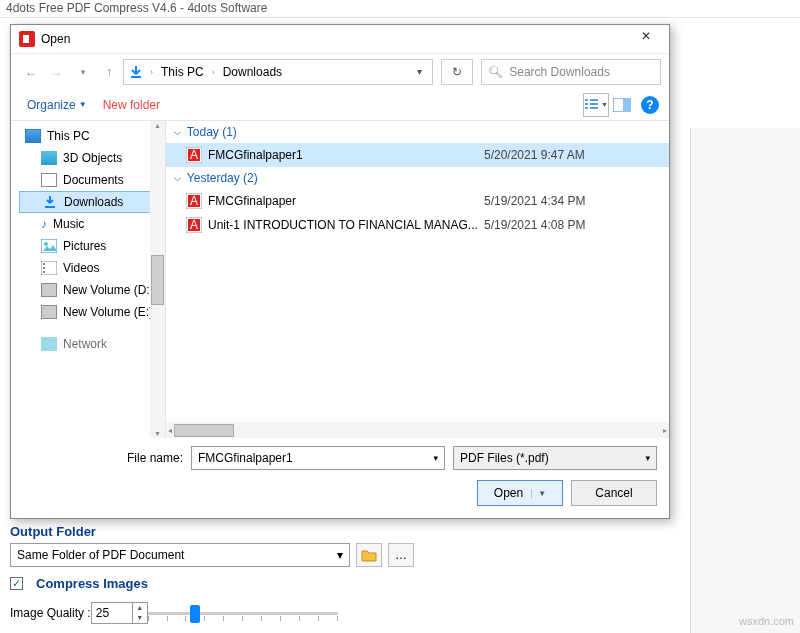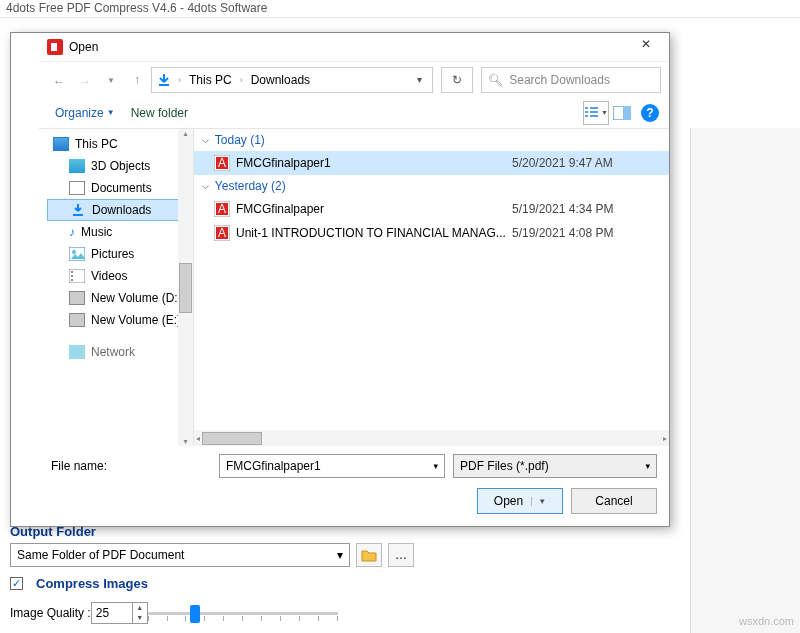--- a/index.html
+++ b/index.html
@@ -23,40 +23,40 @@
 .spinner input { width: 40px; height: 20px; border: none; padding: 0 4px; outline: none; }
 .spinner .arrows { display: flex; flex-direction: column; border-left: 1px solid #999; }
 .spinner .arrows span { width: 14px; height: 10px; font-size: 7px; text-align: center; line-height: 10px; color: #555; }
 .slider { position: relative; width: 190px; height: 22px; }
 .slider .track { position: absolute; top: 10px; left: 0; right: 0; height: 3px; background: #ccc; }
 .slider .thumb { position: absolute; top: 3px; left: 22%; width: 10px; height: 18px; background: #0a84ff; border-radius: 2px; }
 .slider .ticks { position: absolute; top: 14px; left: 0; right: 0; display: flex; justify-content: space-between; }
 .slider .ticks i { width: 1px; height: 5px; background: #aaa; }
 
 
-.dialog { position: absolute; left: 10px; top: 32px; width: 660px; height: 495px; background: #fff; border: 1px solid #888; box-shadow: 3px 3px 10px rgba(0,0,0,0.3); display: flex; flex-direction: column; padding-left: 28px; }
+.dialog { position: absolute; left: 10px; top: 24px; width: 660px; height: 495px; background: #fff; border: 1px solid #888; box-shadow: 3px 3px 10px rgba(0,0,0,0.3); display: flex; flex-direction: column; }
 .dlg-title { height: 28px; display: flex; align-items: center; padding: 0 8px; }
 .dlg-title .icon { width: 16px; height: 16px; margin-right: 6px; }
 .dlg-title .txt { flex: 1; font-size: 12px; }
 .dlg-title .close { width: 30px; height: 24px; text-align: center; font-size: 14px; color: #333; }
 
 
 .nav { height: 36px; display: flex; align-items: center; padding: 0 8px; gap: 2px; border-top: 1px solid #eee; }
 .nav-btn { width: 24px; height: 24px; display: flex; align-items: center; justify-content: center; color: #888; }
 .crumb-box { display: flex; align-items: center; flex: 1; border: 1px solid #ccc; height: 26px; padding: 0 4px; gap: 4px; }
 .crumb-box .chev { color: #888; font-size: 9px; padding: 0 2px; }
 .crumb-box .crumb { padding: 0 2px; }
 .crumb-box .down { margin-left: auto; color: #555; font-size: 10px; padding: 0 6px; }
 .refresh-box { width: 32px; height: 26px; border: 1px solid #ccc; display: flex; align-items: center; justify-content: center; margin: 0 6px; color: #555; }
 .search-box { width: 180px; height: 26px; border: 1px solid #ccc; display: flex; align-items: center; padding: 0 6px; color: #888; gap: 6px; }
 
 
 .toolbar { height: 32px; display: flex; align-items: center; padding: 0 10px; border-bottom: 1px solid #e5e5e5; }
 .tb-btn { color: #1a5fb4; padding: 4px 6px; display: flex; align-items: center; gap: 3px; }
-.tb-plain { color: #14532d; padding: 4px 10px; }
+.tb-plain { color: #ef4444; padding: 4px 10px; }
 .toolbar .spacer { flex: 1; }
 .tb-icon { width: 26px; height: 24px; border: 1px solid transparent; display: flex; align-items: center; justify-content: center; color: #555; }
 .tb-icon.framed { border-color: #bbb; }
 .help-icon { width: 18px; height: 18px; border-radius: 50%; background: #0a84ff; color: #fff; font-weight: bold; text-align: center; line-height: 18px; font-size: 12px; margin-left: 6px; }
 
 
 .body { flex: 1; display: flex; min-height: 0; }
 .tree { width: 155px; border-right: 1px solid #e5e5e5; overflow: hidden; position: relative; }
 .tree-sb { position: absolute; right: 0; top: 0; bottom: 0; width: 15px; background: #f4f4f4; display: flex; flex-direction: column; align-items: center; justify-content: space-between; color: #888; }
 .tree-sb .th { width: 13px; height: 50px; background: #cfcfcf; border: 1px solid #aaa; }
@@ -83,21 +83,21 @@
 .file-row.sel { background: #cde8ff; }
 .file-row .ic-pdf { width: 16px; height: 16px; margin-right: 6px; }
 .file-row .fname { width: 276px; overflow: hidden; text-overflow: ellipsis; white-space: nowrap; }
 .file-row .fdate { color: #444; }
 .list-sb { position: absolute; left: 0; right: 0; bottom: 0; height: 16px; background: #f4f4f4; display: flex; align-items: center; justify-content: space-between; color: #888; padding: 0 2px; }
 .list-sb .th { height: 13px; width: 60px; background: #cfcfcf; border: 1px solid #aaa; }
 
 
 .bottom { padding: 8px 12px 12px 12px; }
 .fn-row { display: flex; align-items: center; gap: 8px; margin-bottom: 10px; }
-.fn-label { width: 160px; }
+.fn-label { width: 160px; text-align: right; }
 .fn-input { flex: 1; height: 24px; border: 1px solid #999; display: flex; align-items: center; justify-content: space-between; padding: 0 6px; }
 .type-select { width: 204px; height: 24px; border: 1px solid #999; background: #efefef; display: flex; align-items: center; justify-content: space-between; padding: 0 6px; }
 .btn-row { display: flex; justify-content: flex-end; gap: 8px; }
 .btn { width: 86px; height: 26px; border: 1px solid #aaa; background: #efefef; display: flex; align-items: center; justify-content: center; gap: 4px; }
 .btn.primary { border-color: #4a90d9; background: #e6f2fb; }
 .btn .dd { font-size: 8px; color: #555; border-left: 1px solid #bbb; padding-left: 6px; margin-left: 4px; }
 
 .watermark { position: absolute; right: 6px; bottom: 6px; color: #bbb; font-size: 11px; }
 svg { display: block; }
 </style>

